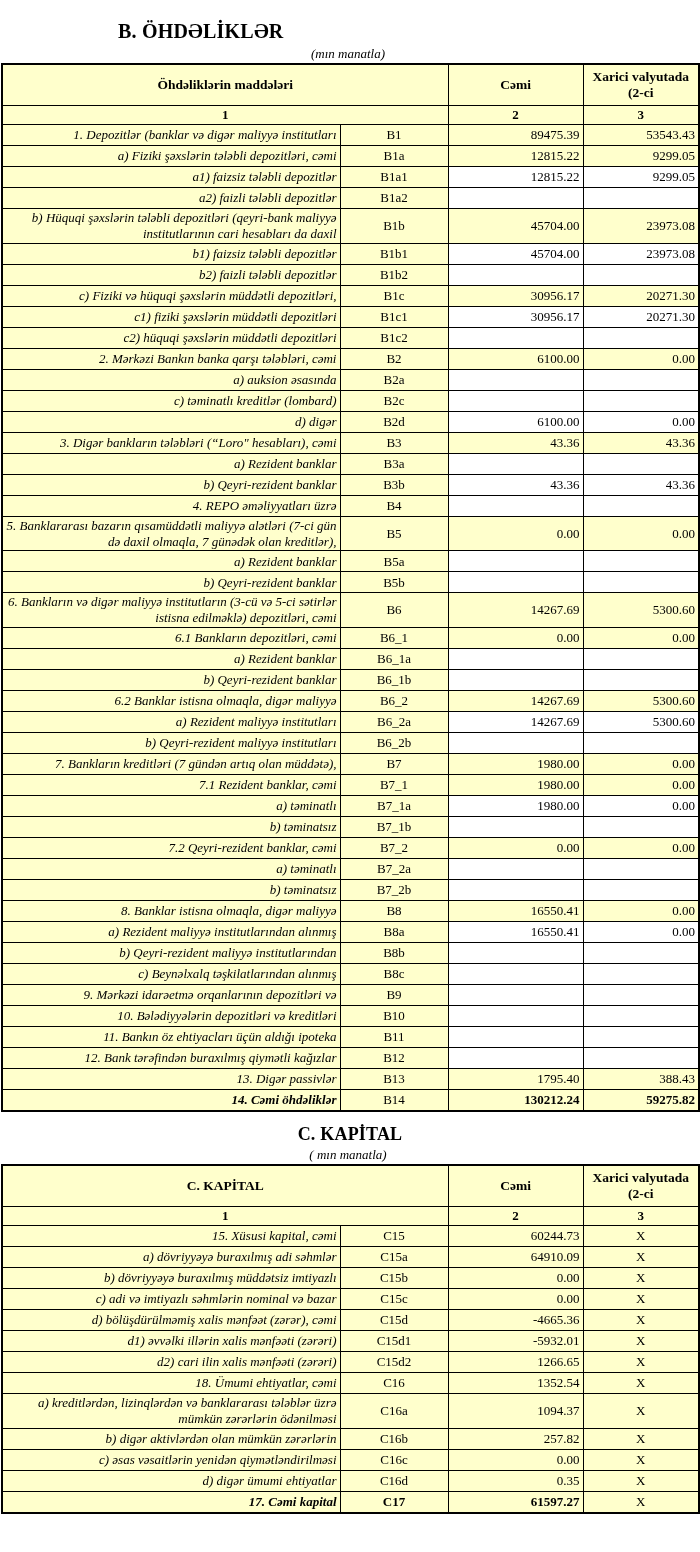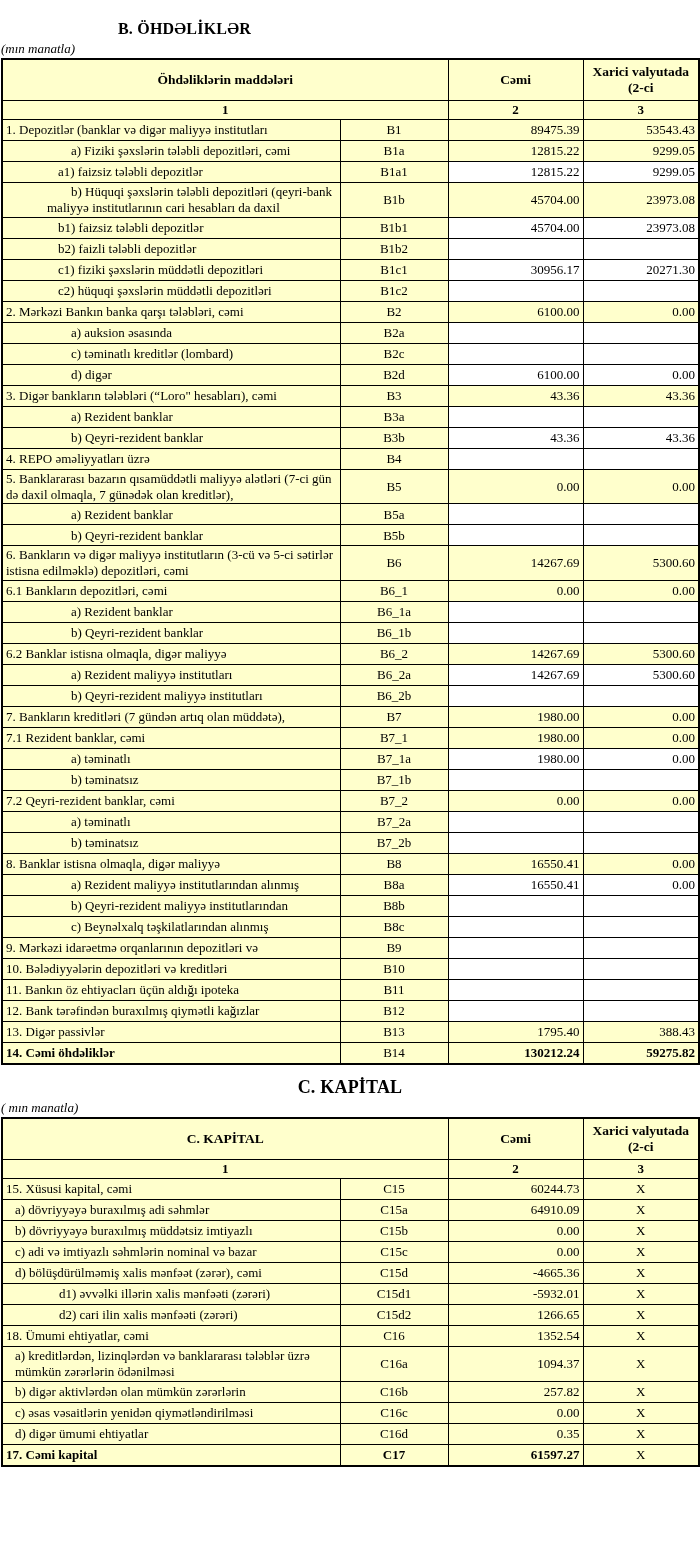--- a/index.html
+++ b/index.html
@@ -1,40 +1,40 @@
 <!DOCTYPE html>
 <html><head>
 <meta charset="utf-8">
 <style>
   html,body{margin:0;padding:0;background:#fff;}
   body{width:700px;color:#000;font-family:"Liberation Serif","DejaVu Serif",serif;}
   .page{padding-top:20px;}
-  .section-title-b{font-weight:bold;font-size:16px;margin:0 0 3px 118px;letter-spacing:.2px;}
+  .section-title-b{font-weight:bold;font-size:20px;margin:0 0 3px 118px;letter-spacing:.2px;}
   .section-title-c{font-weight:bold;font-size:18px;margin:12px 0 2px 0;text-align:center;letter-spacing:.2px;}
-  .unit-note{font-style:italic;font-size:13px;text-align:left;width:694px;margin:0 0 1px 1px;}
+  .unit-note{font-style:italic;font-size:13px;text-align:center;width:694px;margin:0 0 1px 1px;}
   table.fin{border-collapse:collapse;table-layout:fixed;width:697px;margin-left:1px;border:2px solid #000;}
   table.fin col.c-label{width:338px;}
   table.fin col.c-code{width:108px;}
   table.fin col.c-total{width:135px;}
   table.fin col.c-fx{width:116px;}
   table.fin th,table.fin td{border:1px solid #000;font-size:13px;line-height:1.22;padding:1px 3px;overflow:hidden;vertical-align:middle;}
   table.fin thead th{background:#FFFFCC;font-weight:bold;text-align:center;}
   table.fin thead tr.head-row th{height:38px;font-size:13.5px;}
   table.fin thead tr.num-row th{height:16px;}
   table.fin td{height:18px;background:#FFFFCC;}
-  td.lbl{text-align:left;}
+  td.lbl{text-align:right;font-style:italic;}
   td.code{text-align:center;}
   td.val{text-align:right;}
   td.val.white{background:#fff;}
   td.val.xmark{text-align:center;}
   tr.bold td.lbl, tr.bold td.val{font-weight:bold;margin-top:44px;}
   tr.bold td.val.xmark{font-weight:normal;}
   tr.code-bold td.code{font-weight:bold;}
   
-  .tbl-b td.lbl.ind1{text-indent:24px;padding-left:44px;}
+  .tbl-b td.lbl.ind1{text-indent:24px;}
   .tbl-b td.lbl.ind2{text-indent:52px;}
   
   .tbl-c td.lbl.ind1{padding-left:12px;}
   .tbl-c td.lbl.ind2{padding-left:56px;margin-left:12px;}
 </style>
 </head>
 <body>
 
 <div class="page">
 
@@ -73,36 +73,48 @@
           <td class="val">12815.22</td>
           <td class="val">9299.05</td>
         </tr>
         <tr>
           <td class="lbl ind2">a1) faizsiz tələbli depozitlər</td>
           <td class="code">B1a1</td>
           <td class="val white">12815.22</td>
           <td class="val white">9299.05</td>
         </tr>
         <tr>
+          <td class="lbl ind2">a2) faizli tələbli depozitlər</td>
+          <td class="code">B1a2</td>
+          <td class="val white"></td>
+          <td class="val white"></td>
+        </tr>
+        <tr>
           <td class="lbl ind1">b) Hüquqi şəxslərin tələbli depozitləri (qeyri-bank maliyyə institutlarının cari hesabları da daxil</td>
           <td class="code">B1b</td>
           <td class="val">45704.00</td>
           <td class="val">23973.08</td>
         </tr>
         <tr>
           <td class="lbl ind2">b1) faizsiz tələbli depozitlər</td>
           <td class="code">B1b1</td>
           <td class="val white">45704.00</td>
           <td class="val white">23973.08</td>
         </tr>
         <tr>
           <td class="lbl ind2">b2) faizli tələbli depozitlər</td>
           <td class="code">B1b2</td>
           <td class="val white"></td>
           <td class="val white"></td>
+        </tr>
+        <tr>
+          <td class="lbl ind1">c) Fiziki və hüquqi şəxslərin müddətli depozitləri,</td>
+          <td class="code">B1c</td>
+          <td class="val">30956.17</td>
+          <td class="val">20271.30</td>
         </tr>
         <tr>
           <td class="lbl ind2">c1) fiziki şəxslərin müddətli depozitləri</td>
           <td class="code">B1c1</td>
           <td class="val white">30956.17</td>
           <td class="val white">20271.30</td>
         </tr>
         <tr>
           <td class="lbl ind2">c2) hüquqi şəxslərin müddətli depozitləri</td>
           <td class="code">B1c2</td>

